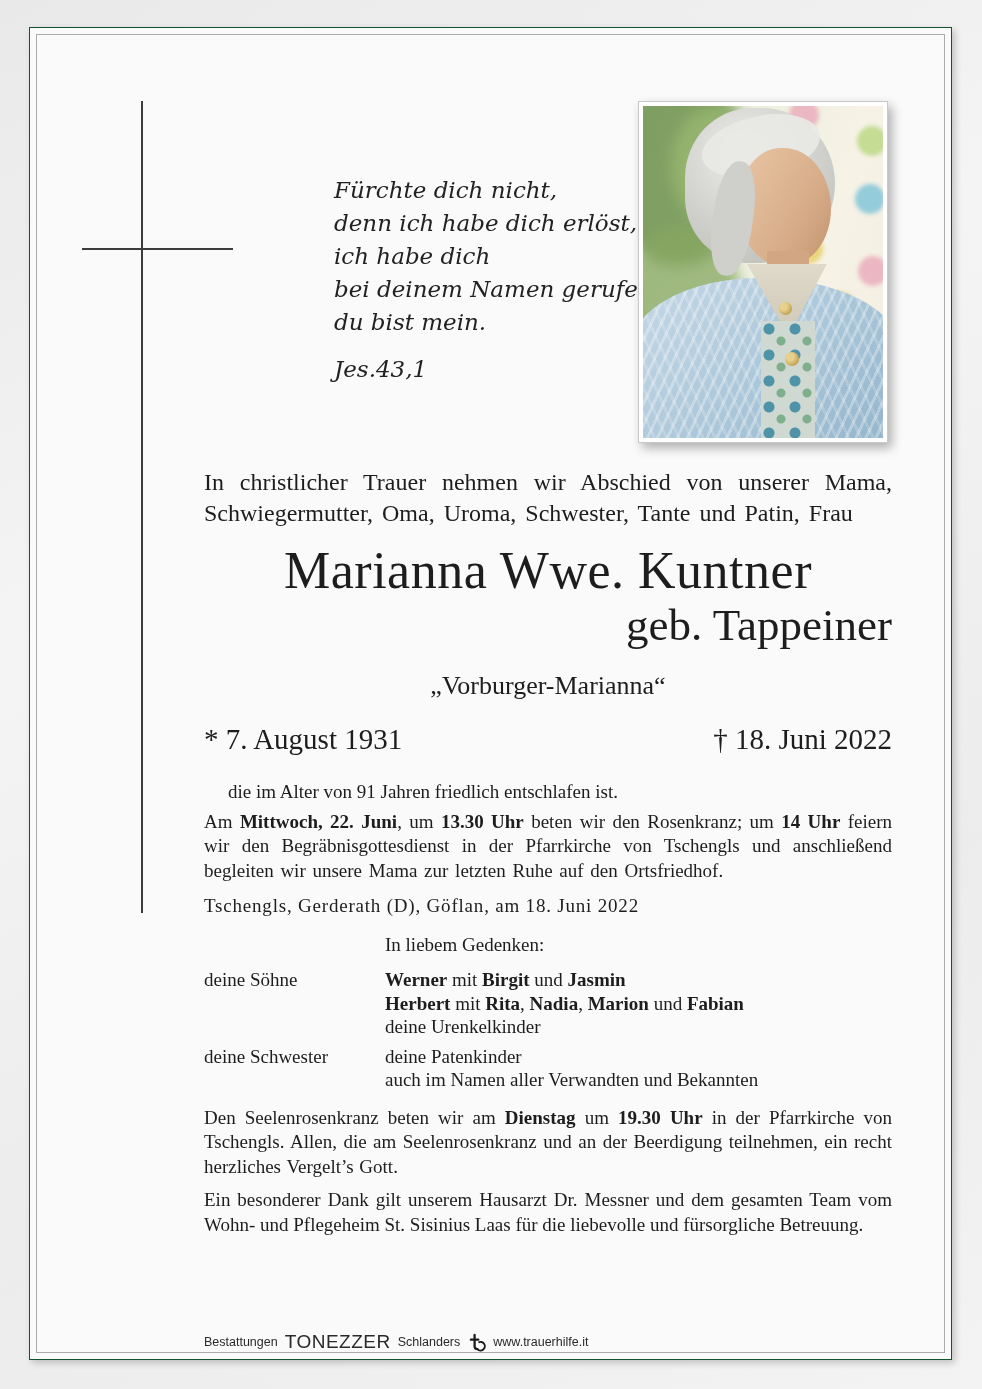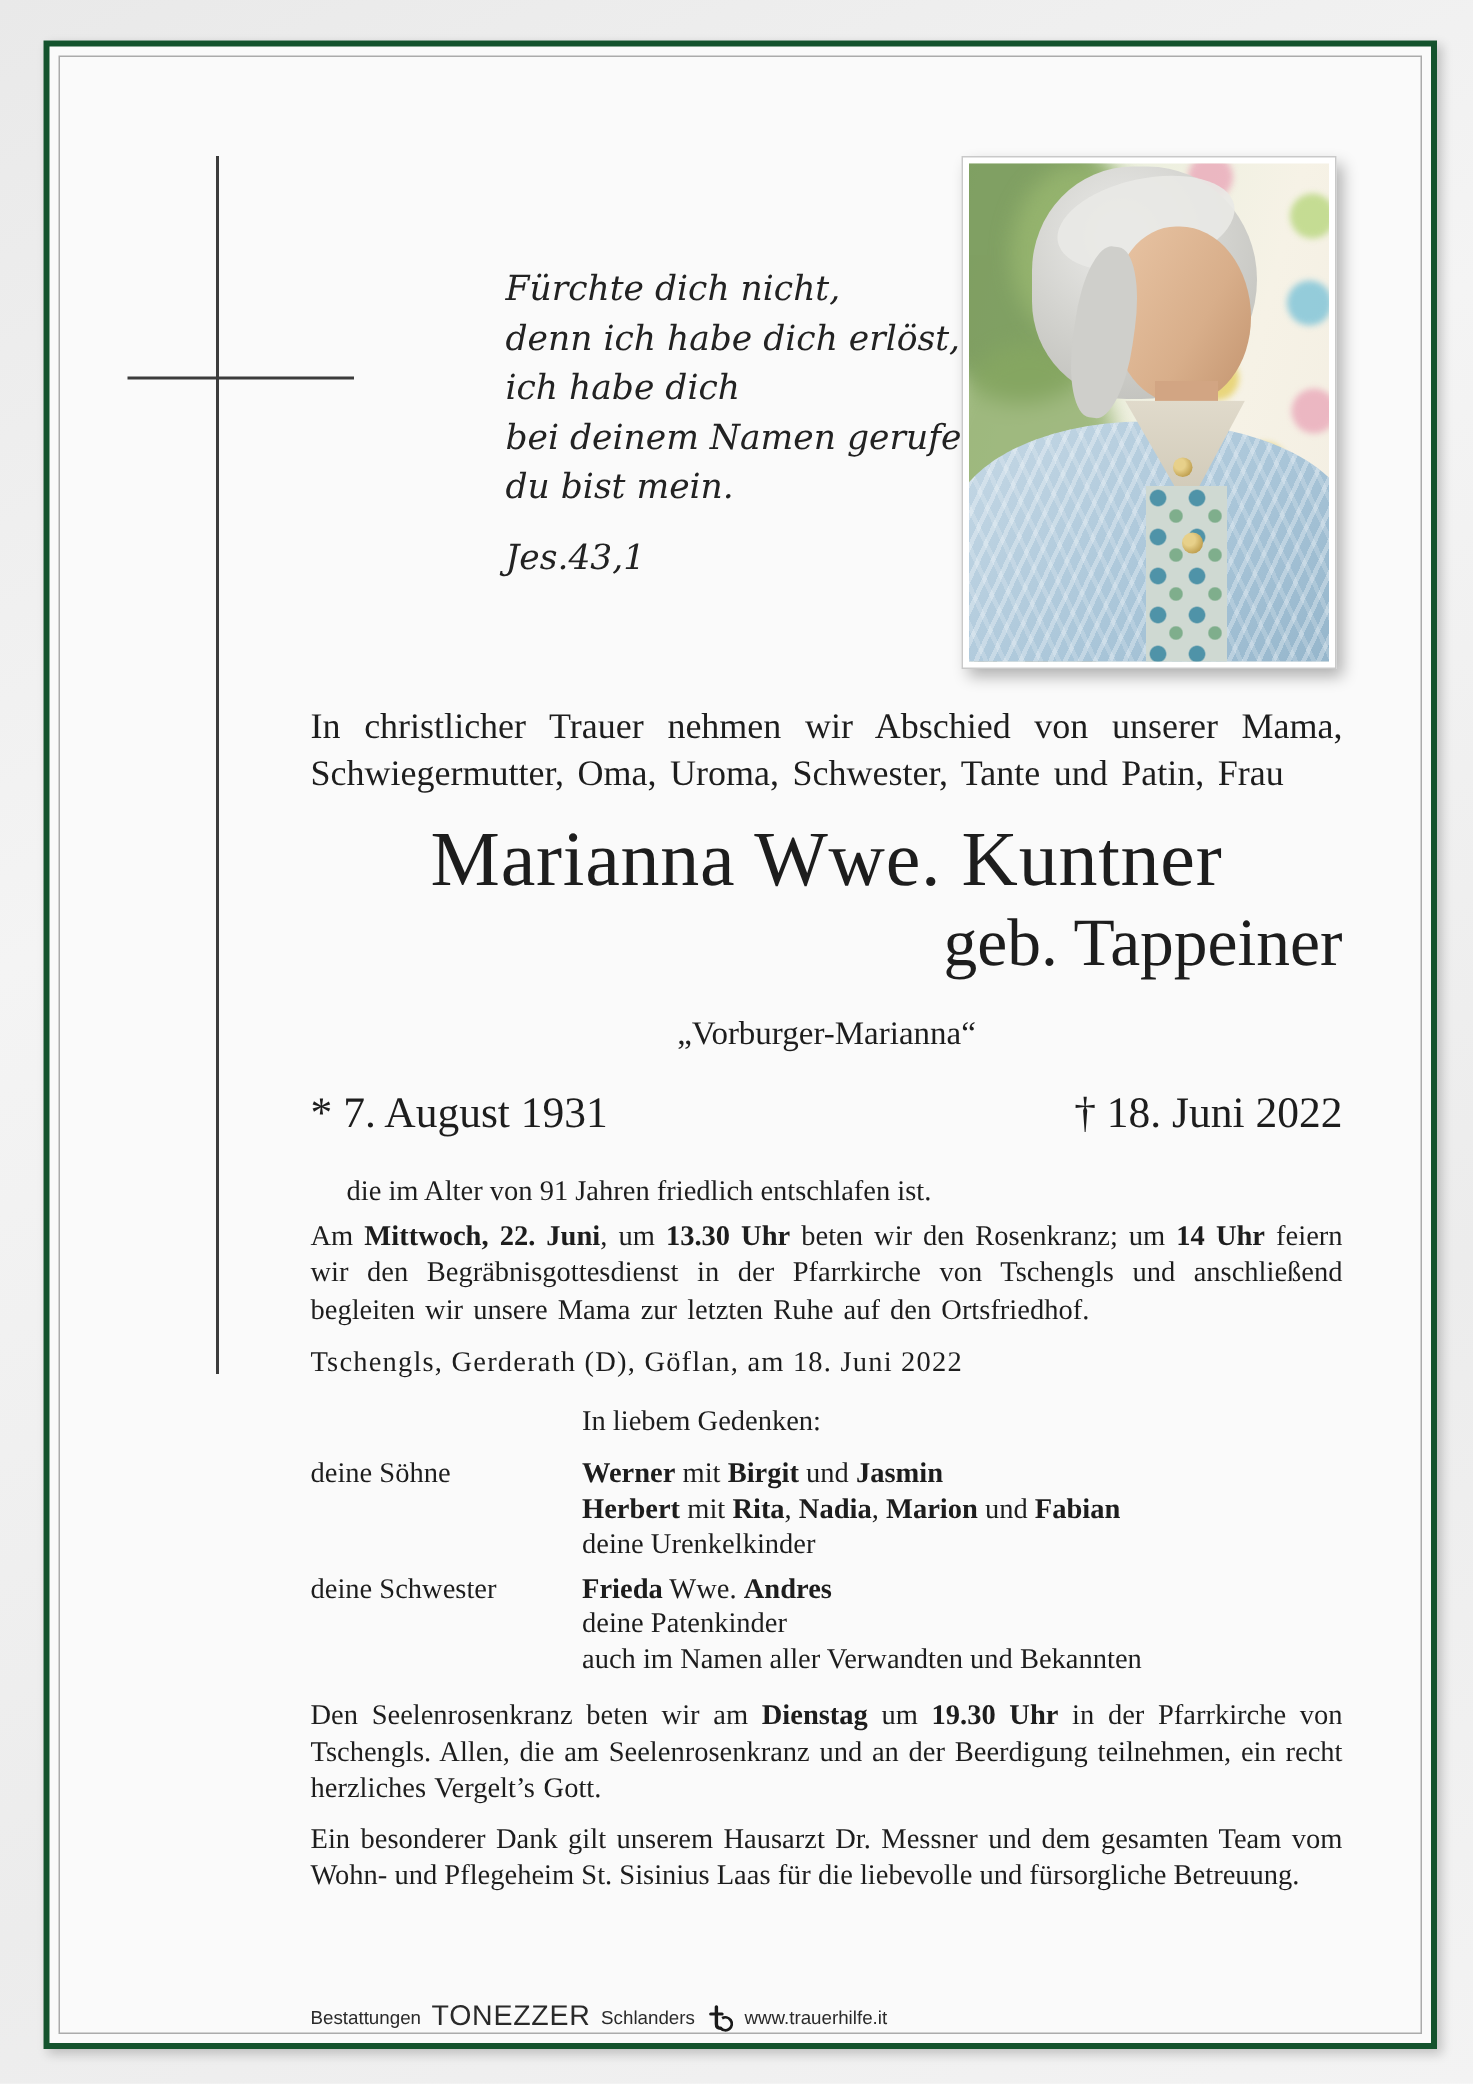--- a/index.html
+++ b/index.html
@@ -7,21 +7,21 @@
     width: 982px; height: 1389px;
     overflow: hidden;
     background: linear-gradient(155deg, #e9e9e9 0%, #f4f4f4 35%, #ececec 70%, #f3f3f3 100%);
     font-family: "Liberation Serif", serif;
     color: #1d1d1d;
   }
   .card {
     position: absolute; left: 29px; top: 27px;
     width: 921px; height: 1331px;
     background: #fafafa;
-    border: 4px solid #14532d;
+    border: 1px solid #14532d;
     box-shadow: 3px 3px 7px rgba(0,0,0,0.20);
   }
   .inner-frame {
     position: absolute; inset: 6px;
     border: 1px solid #ababab;
     pointer-events: none;
   }
   
   .cross-v { position: absolute; left: 111px; top: 73px; width: 2px; height: 812px; background: #3c3c3c; }
   .cross-h { position: absolute; left: 52px; top: 220px; width: 151px; height: 2px; background: #3c3c3c; }
@@ -108,21 +108,21 @@
     text-align: center; letter-spacing: 0.5px;
     line-height: 58px;
   }
   .maiden {
     margin: 5px 0 16px 0;
     font-size: 45px; font-weight: 400;
     text-align: right; line-height: 40px;
   }
   .nickname {
     margin: 27px 0 0 0;
-    font-size: 22px; text-align: center; line-height: 28px;
+    font-size: 26px; text-align: center; line-height: 28px;
   }
   .dates {
     margin: 23px 0 0 0;
     display: flex; justify-content: space-between; gap: 64px;
     font-size: 29px; line-height: 32px;
   }
   .body-par {
     margin: 0; font-size: 19px; line-height: 24.5px;
     text-align: justify; text-align-last: left;
   }
@@ -224,21 +224,20 @@
         <div class="commem-lines">
           <div class="commem-line"><span class="b">Werner</span><span> mit </span><span class="b">Birgit</span><span> und </span><span class="b">Jasmin</span></div>
           <div class="commem-line"><span class="b">Herbert</span><span> mit </span><span class="b">Rita</span><span>, </span><span class="b">Nadia</span><span>, </span><span class="b">Marion</span><span> und </span><span class="b">Fabian</span></div>
           <div class="commem-line"><span>deine Urenkelkinder</span></div>
         </div>
       </div>
 
       <div class="commem-row">
         <div class="commem-label">deine Schwester</div>
         <div class="commem-lines">
-          <div class="commem-line"><span class="b">Frieda</span><span> Wwe. </span><span class="b">Andres</span></div>
           <div class="commem-line"><span>deine Patenkinder</span></div>
           <div class="commem-line"><span>auch im Namen aller Verwandten und Bekannten</span></div>
         </div>
       </div>
     </div>
 
     <p class="body-par rosary"><span>Den Seelenrosenkranz beten wir am </span><span class="b">Dienstag</span><span> um </span><span class="b">19.30 Uhr</span><span> in der Pfarrkirche von Tschengls. Allen, die am Seelenrosenkranz und an der Beerdigung teilnehmen, ein recht herzliches Vergelt’s Gott.</span></p>
 
     <p class="body-par thanks">Ein besonderer Dank gilt unserem Hausarzt Dr. Messner und dem gesamten Team vom Wohn- und Pflegeheim St. Sisinius Laas für die liebevolle und fürsorgliche Betreuung.</p>
   </div>

